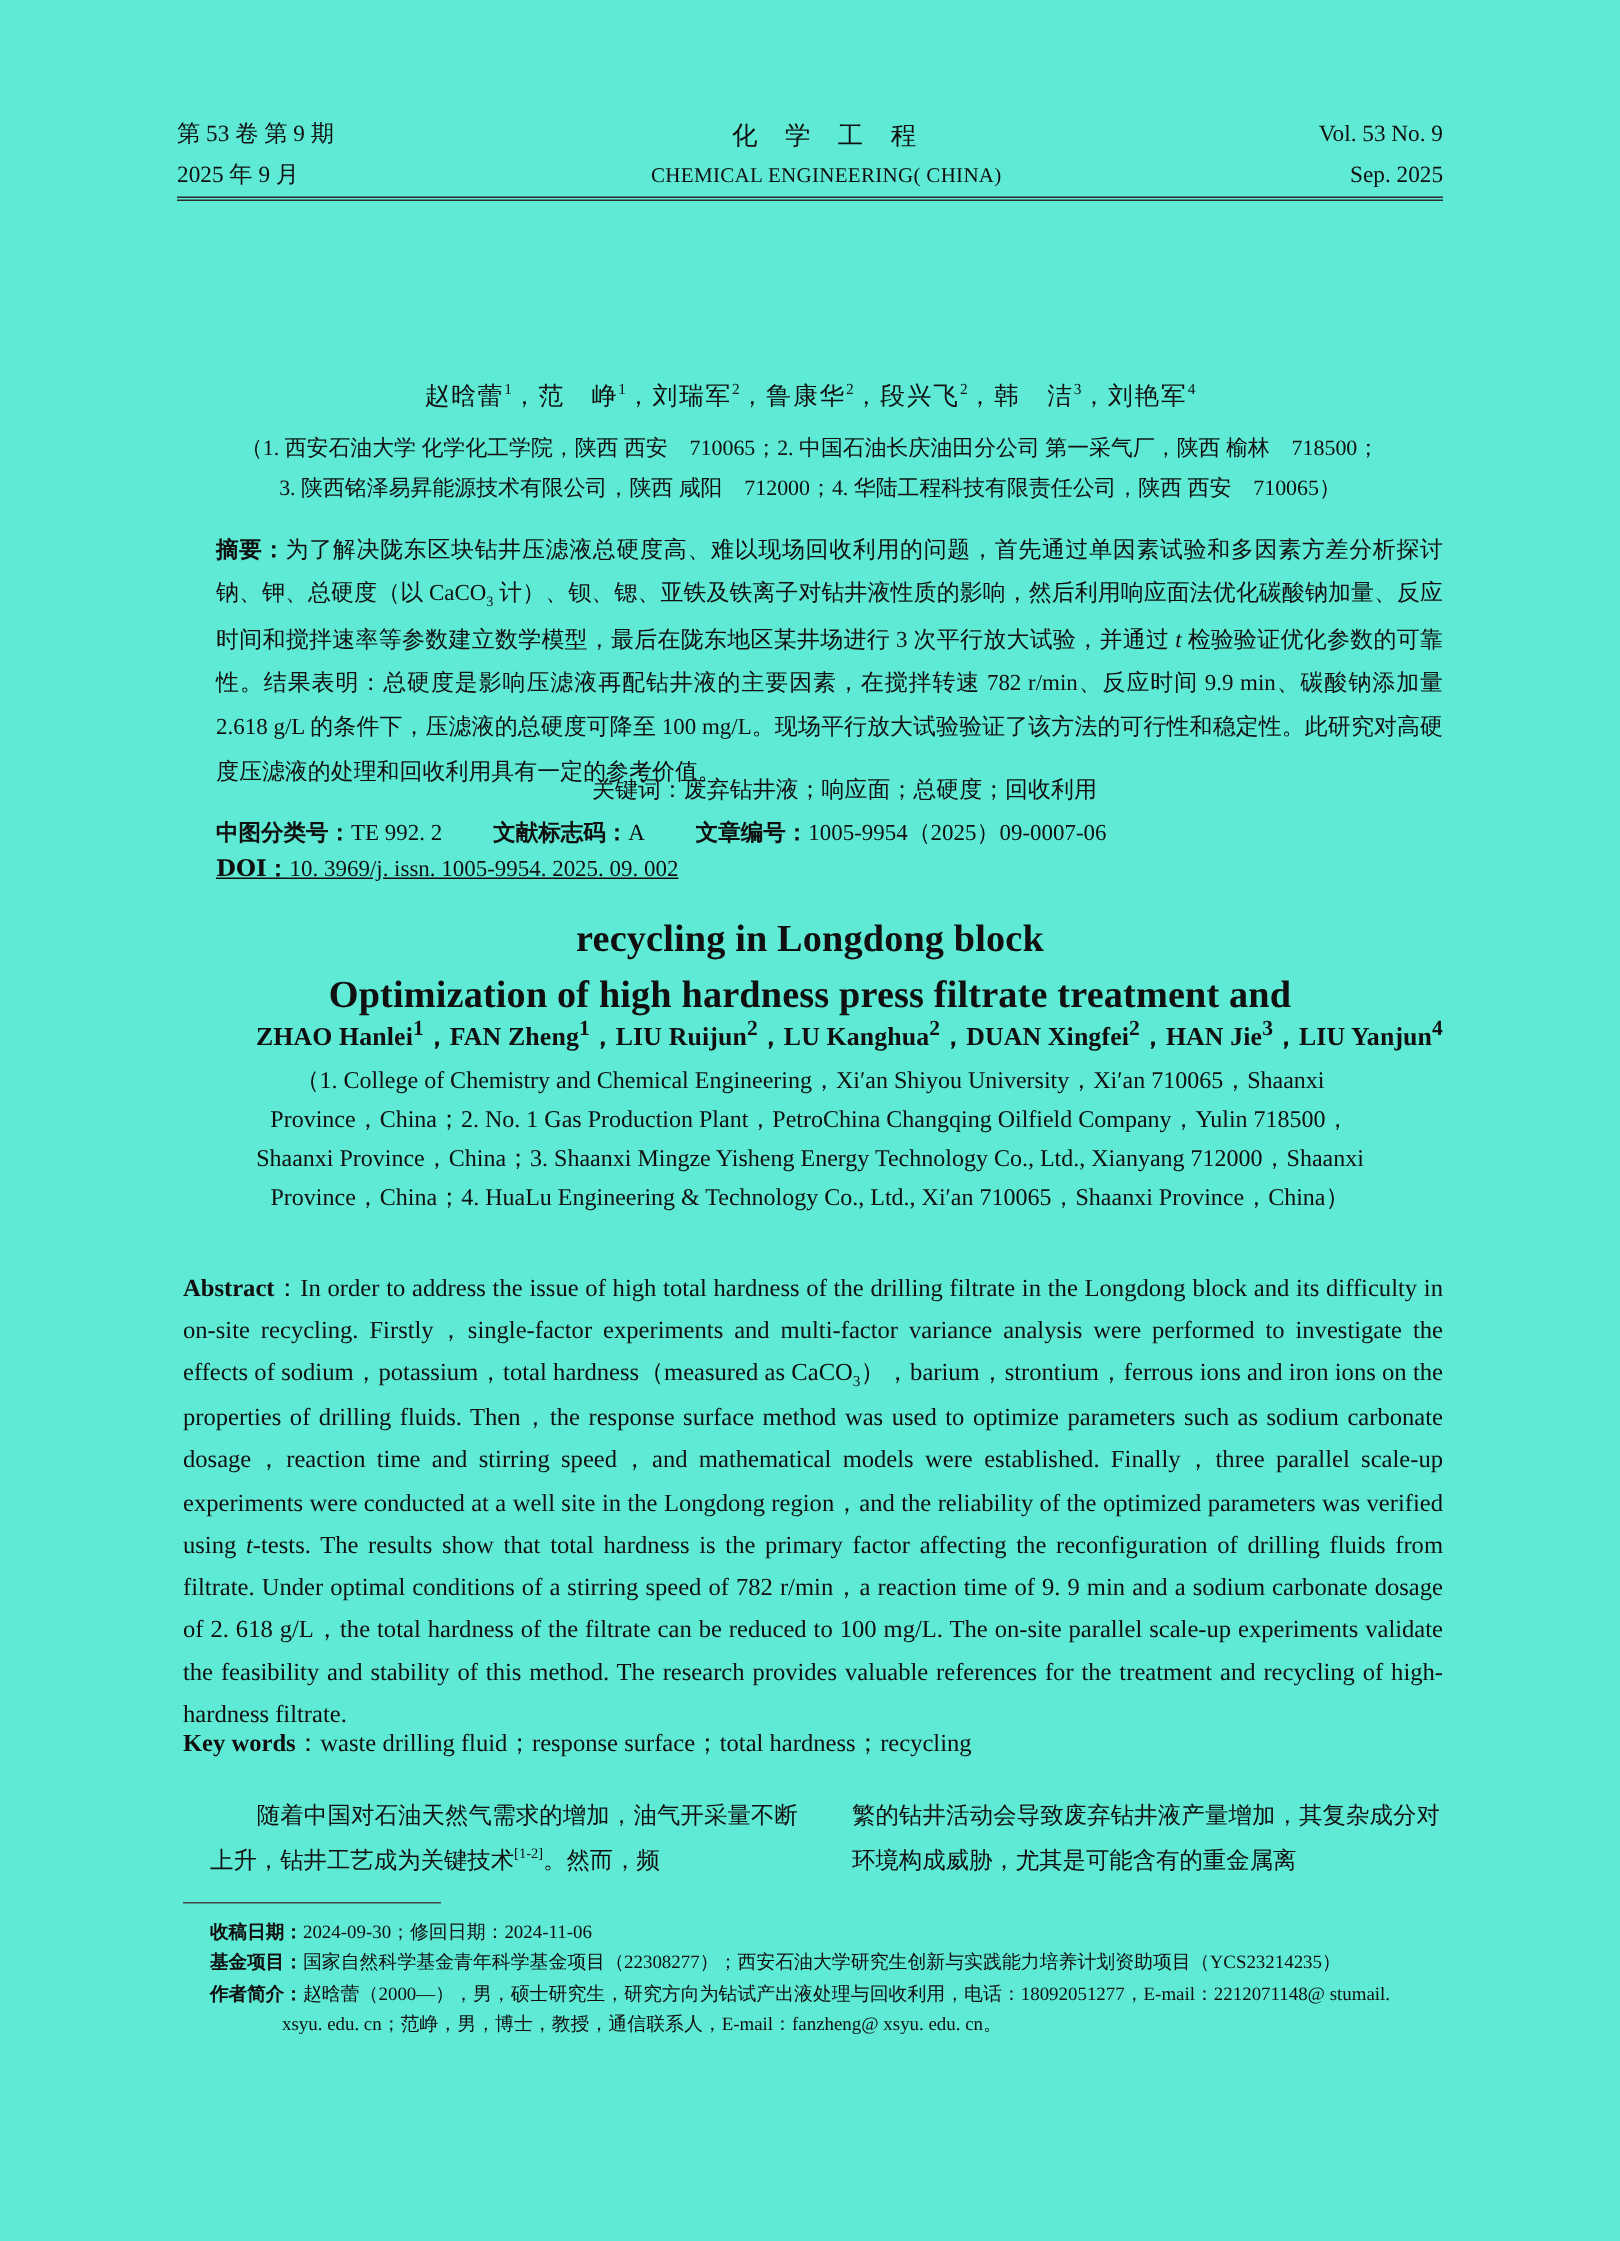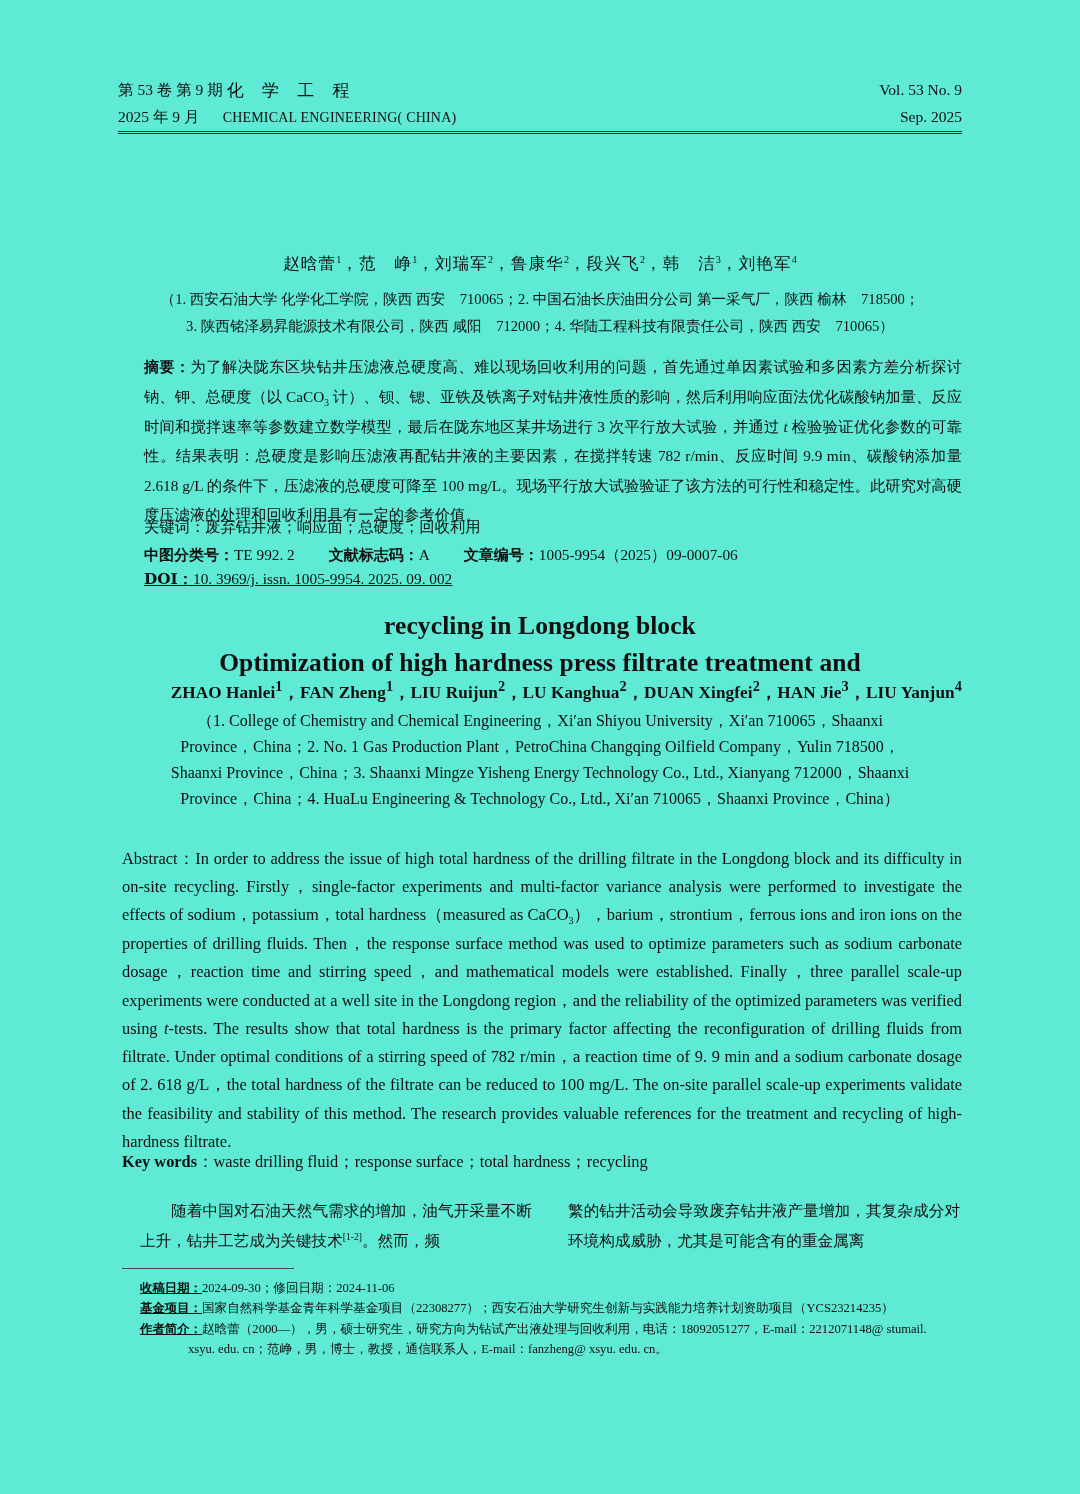--- a/index.html
+++ b/index.html
@@ -35,21 +35,21 @@
     display: flex;
     justify-content: space-between;
     align-items: flex-start;
   }
   .runhead-col {
     font-size: 15.5px;
     line-height: 1.75;
     white-space: nowrap;
   }
   .runhead-col.left  { text-align: left; }
-  .runhead-col.mid   { text-align: left; flex: 1; }
+  .runhead-col.mid   { text-align: center; flex: 1; }
   .runhead-col.right { text-align: right; }
   .journal-cn {
     letter-spacing: 7px;
     font-size: 17px;
     padding-left: 4px;
   }
   .journal-en {
     font-size: 14px;
     letter-spacing: 0.2px;
   }
@@ -124,25 +124,26 @@
     margin-top: 28px;
   }
   .abs-cn p { margin: 0; text-indent: 0; }
   sub {
     font-size: 0.62em;
     vertical-align: sub;
   }
 
   .keywords-cn {
     position: absolute;
-    left: 144px;
+    left: 154px;
     top: 512px;
     width: 818px;
     font-size: 15.3px;
     line-height: 1.9;
+    text-align: center;
   }
   .meta-cn {
     position: absolute;
     left: 144px;
     top: 540px;
     width: 818px;
     font-size: 15.3px;
     line-height: 2.0;
   }
   .meta-cn .gap { display: inline-block; width: 34px; }
@@ -199,21 +200,21 @@
   .abs-en {
     position: absolute;
     left: 122px;
     top: 845px;
     width: 840px;
     font-size: 16.4px;
     line-height: 1.72;
     text-align: justify;
   }
   .abs-en .lbl {
-    font-weight: 400;
+    font-weight: 700;
   }
   .kw-en {
     position: absolute;
     left: 122px;
     top: 1148px;
     width: 840px;
     font-size: 16.4px;
     line-height: 1.7;
   }
   .kw-en .lbl { font-weight: 700; }
@@ -255,21 +256,20 @@
     top: 1278px;
     width: 824px;
     font-size: 12.6px;
     line-height: 1.62;
   }
   .footnote p { margin: 0; }
   .footnote .lbl {
     font-weight: 700;
     font-family: "DejaVu Sans", "Liberation Sans", sans-serif;
     font-size: 12.4px;
-    text-decoration: underline;
   }
   .footnote .cont { padding-left: 48px; display: block; }
 </style>
 </head>
 <body>
 
 <div class="page">
 
   <div class="runhead">
     <div class="runhead-col left">

